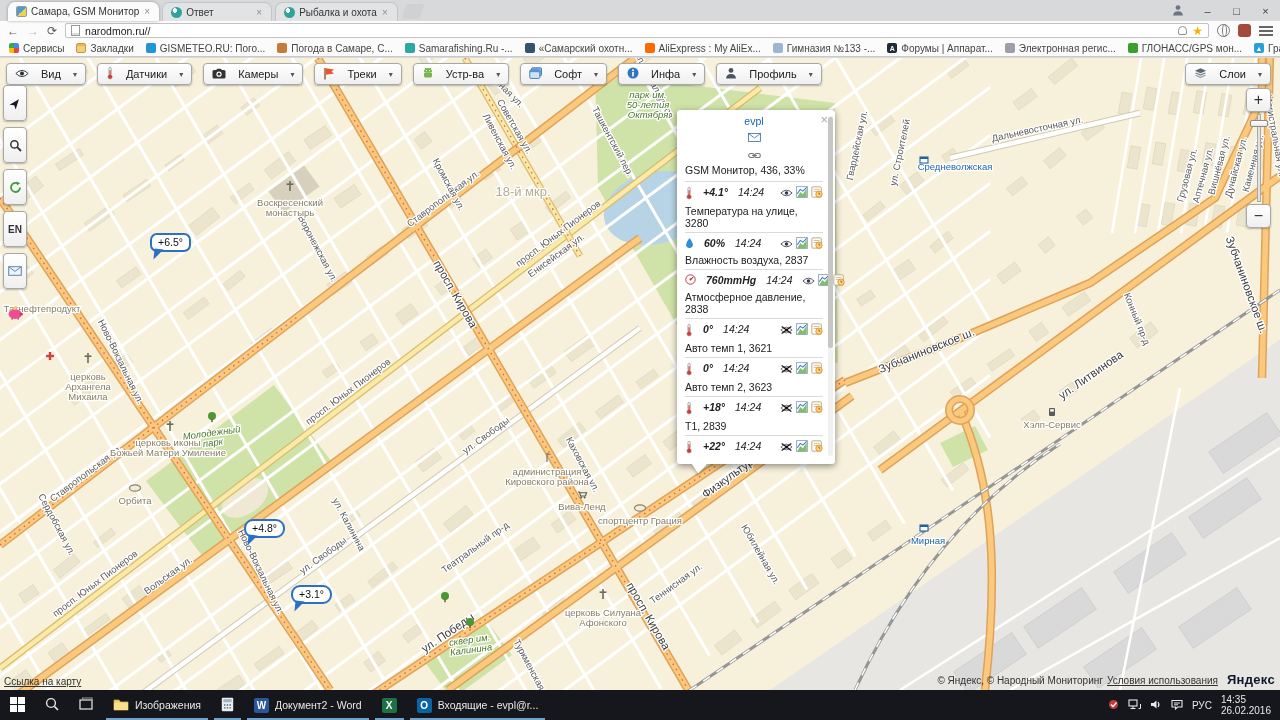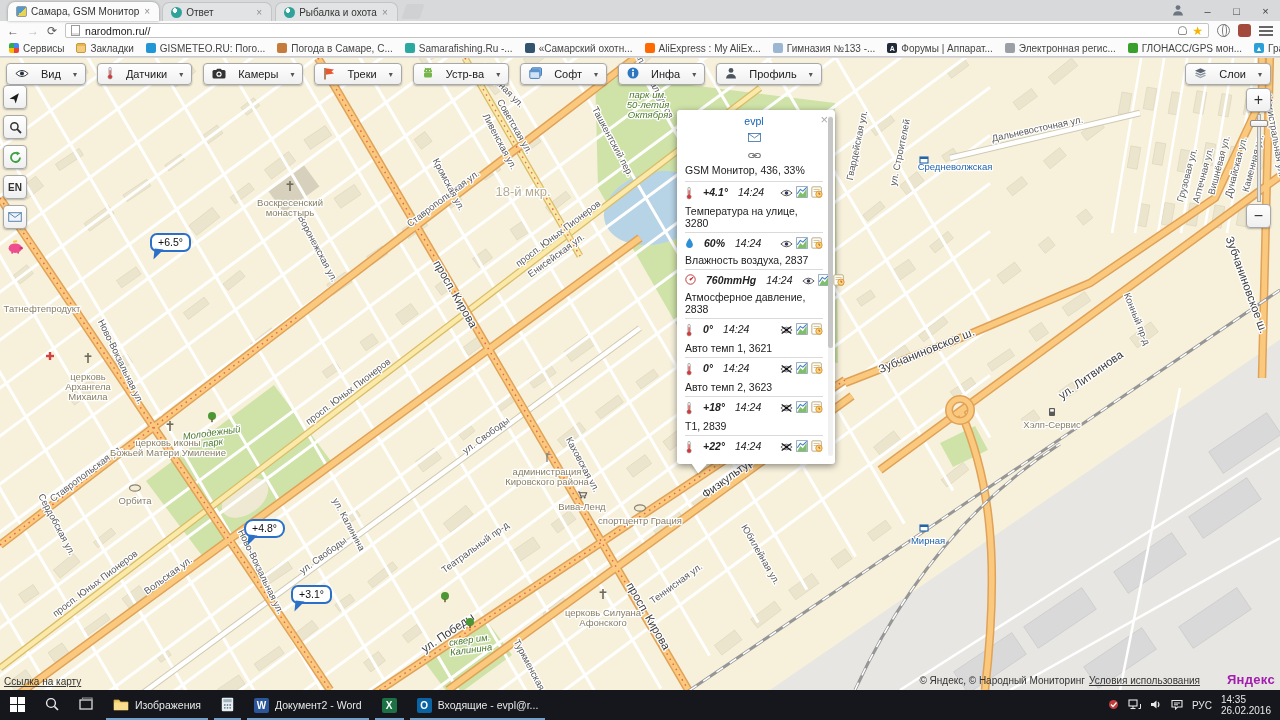--- a/index.html
+++ b/index.html
@@ -61,21 +61,21 @@
   .ml-district{font-size:13px;fill:#b3ab92;stroke-width:1.5px;}
   .ml-station{font-size:9.5px;fill:#2064ab;}
 
   #map-menu{position:absolute;top:5px;left:6px;display:flex;gap:11px;z-index:7;}
   .mbtn{display:flex;align-items:center;gap:12px;background:linear-gradient(#ffffff,#efefef);
         border:1px solid #a8a8a8;border-radius:4px;padding:0 8px;font-size:11px;color:#222;height:22px;
         box-shadow:0 1px 2px rgba(0,0,0,.28);}
   .mbtn .chev{font-size:8px;color:#555;}
   #layers{position:absolute;top:5px;right:9px;z-index:7;}
   #leftbar{position:absolute;top:27px;left:3px;display:flex;flex-direction:column;gap:6px;z-index:7;}
-  .lbtn{width:24px;height:24px;background:linear-gradient(#ffffff,#efefef);border:1px solid #a8a8a8;border-radius:4px;
+  .lbtn{width:24px;height:36px;background:linear-gradient(#ffffff,#efefef);border:1px solid #a8a8a8;border-radius:4px;
         box-shadow:0 1px 2px rgba(0,0,0,.28);display:flex;align-items:center;justify-content:center;
         font-size:10px;font-weight:bold;color:#333;}
   .lbtn.bare{background:none;border:none;box-shadow:none;}
   #zoomctl{position:absolute;right:8px;top:30px;width:26px;z-index:7;}
   .zbtn{width:25px;height:24px;background:linear-gradient(#ffffff,#efefef);border:1px solid #a8a8a8;border-radius:4px;
         font-size:16px;text-align:center;line-height:21px;color:#333;box-shadow:0 1px 2px rgba(0,0,0,.28);}
   .ztrack{width:4px;height:88px;background:#e2e2e2;border:1px solid #a9a9a9;margin:2px auto;position:relative;}
   .zhandle{position:absolute;left:-8px;top:5px;width:18px;height:7px;background:linear-gradient(#fff,#e8e8e8);
            border:1px solid #8a8a8a;border-radius:2px;}
 
@@ -96,21 +96,21 @@
   .prl1{display:flex;align-items:flex-start;gap:10px;line-height:13px;font-style:italic;}
   .pval{font-weight:bold;}
   .picons{margin-left:auto;display:flex;gap:3px;align-items:center;}
   .prl2{margin-top:2px;line-height:12px;}
   .pscroll{position:absolute;right:2px;top:6px;bottom:8px;width:5px;background:#f0f0f0;border-radius:3px;}
   .pthumb{position:absolute;top:1px;left:0;width:5px;height:68%;background:#c6c6c6;border-radius:3px;}
 
   #maplink{position:absolute;left:4px;bottom:3px;font-size:10px;color:#333;text-decoration:underline;z-index:4;}
   #attrib{position:absolute;right:5px;bottom:3px;font-size:10px;color:#333;z-index:4;display:flex;gap:4px;align-items:baseline;}
   #attrib .terms{text-decoration:underline;}
-  .ylogo{color:#a21caf;font-weight:bold;font-size:13px;margin-left:23px;letter-spacing:.3px;}
+  .ylogo{color:#0f172a;font-weight:bold;font-size:13px;margin-left:5px;letter-spacing:.3px;}
 
   
   #taskbar{position:absolute;bottom:0;left:0;width:1280px;height:30px;background:#15171c;display:flex;
            align-items:stretch;color:#e8e8e8;z-index:10;margin-top:37px;}
   .tapp{position:relative;display:flex;align-items:center;gap:6px;padding:0 10px;font-size:10.5px;white-space:nowrap;}
   .tapp.open::after{content:"";position:absolute;bottom:0;left:3px;right:3px;height:2px;background:#6fa3ce;}
   .tapp.active{background:#3e4450;}
   .msq{width:15px;height:15px;border-radius:2px;color:#fff;font-size:10px;font-weight:bold;
        display:flex;align-items:center;justify-content:center;flex:none;}
   .chromeic{width:15px;height:15px;border-radius:50%;position:relative;flex:none;
@@ -919,21 +919,21 @@
     </div>
 
     <a id="maplink">Ссылка на карту</a>
     <div id="attrib">
       <span>© Яндекс, © Народный Мониторинг</span>
       <span class="terms">Условия использования</span>
       <span class="ylogo">Яндекс</span>
     </div>
   <div class="balloon" style="left: 150px; top: 175px; border-radius: 7px;">+6.5°</div>
       <div class="balloon" style="left: 244px; top: 461px;">+4.8°</div>
-      <div class="balloon" style="left: 291px; top: 527px; border-radius: 7px;">+3.1°</div>
+      <div class="balloon" style="left: 291px; top: 527px;">+3.1°</div>
     </div>
 
   <div id="taskbar">
     <div id="tapps" style="display:flex;align-items:stretch;">
         <div class="tapp">
           <span><svg width="15" height="15" viewBox="0 0 15 15">
               <rect width="7" height="7" fill="#fff"></rect>
               <rect x="8" width="7" height="7" fill="#fff"></rect>
               <rect y="8" width="7" height="7" fill="#fff"></rect>
               <rect x="8" y="8" width="7" height="7" fill="#fff"></rect>

